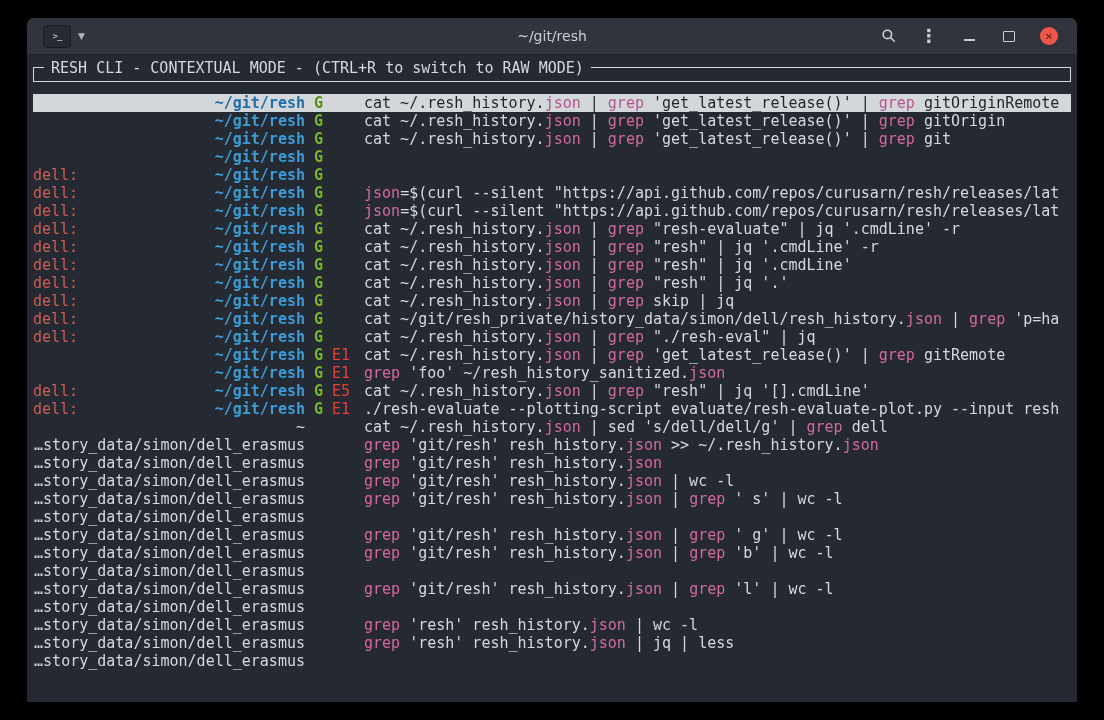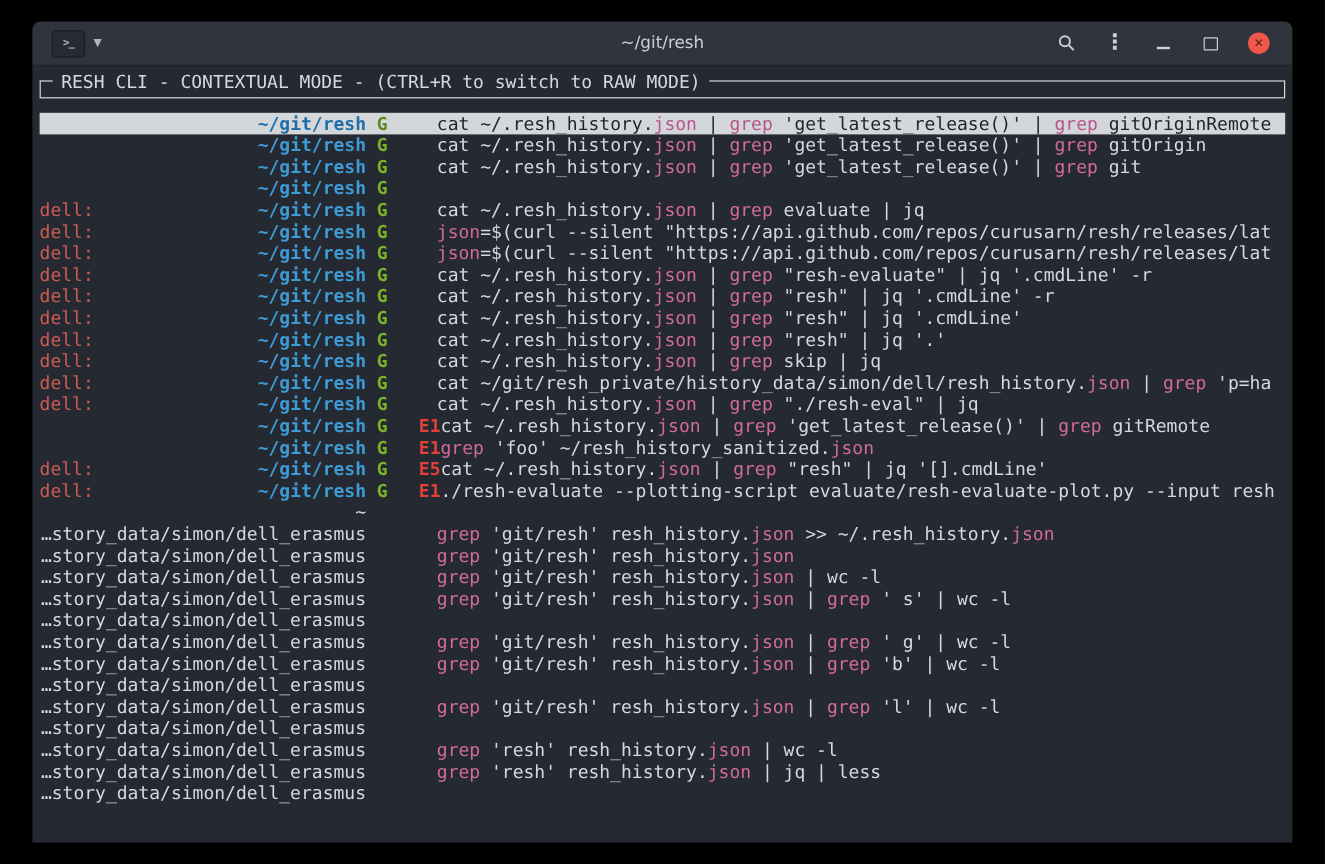--- a/index.html
+++ b/index.html
@@ -39,21 +39,21 @@
   .rows{margin-top:12px}
   .row{display:flex;height:18px;white-space:pre;overflow:hidden;cursor:pointer}
   .row.selected{background:var(--sel-bg);color:var(--sel-fg)}
   .left{flex:0 0 272px;display:flex;justify-content:space-between;overflow:hidden}
   .host{color:var(--host-red)}
   .path.dir{color:var(--dir-blue);font-weight:bold}
   .row.selected .path.dir{color:#1f6ea8}
   .flags{flex:0 0 50px;padding-left:9px}
   .g{color:var(--git-green);font-weight:bold;display:inline-block;min-width:9px}
   .row.selected .g{color:#5a8a1d}
-  .e{color:var(--exit-red);font-weight:bold;display:inline-block;margin-left:26px}
+  .e{color:var(--exit-red);font-weight:normal;display:inline-block;margin-left:9px}
   .cmd{flex:1;overflow:hidden}
   .match{color:var(--match-pink)}
   .row.selected .match{color:#b8548c}
 </style>
 </head>
 <body>
 
 <div class="window">
 
   <div class="titlebar">
@@ -106,21 +106,20 @@
     <span class="flags"><span class="g">G</span><span class="e"></span></span>
     <span class="cmd">cat ~/.resh_history.<span class="match">json</span> | <span class="match">grep</span> 'get_latest_release()' | <span class="match">grep</span> git</span>
   </div>
         <div class="row">
     <span class="left"><span class="host"></span><span class="path dir">~/git/resh</span></span>
     <span class="flags"><span class="g">G</span><span class="e"></span></span>
   </div>
         <div class="row">
     <span class="left"><span class="host">dell:</span><span class="path dir">~/git/resh</span></span>
     <span class="flags"><span class="g">G</span><span class="e"></span></span>
-    <span class="cmd">cat ~/.resh_history.<span class="match">json</span> | <span class="match">grep</span> evaluate | jq</span>
   </div>
         <div class="row">
     <span class="left"><span class="host">dell:</span><span class="path dir">~/git/resh</span></span>
     <span class="flags"><span class="g">G</span><span class="e"></span></span>
     <span class="cmd"><span class="match">json</span>=$(curl --silent "https://api.github.com/repos/curusarn/resh/releases/lat</span>
   </div>
         <div class="row">
     <span class="left"><span class="host">dell:</span><span class="path dir">~/git/resh</span></span>
     <span class="flags"><span class="g">G</span><span class="e"></span></span>
     <span class="cmd"><span class="match">json</span>=$(curl --silent "https://api.github.com/repos/curusarn/resh/releases/lat</span>
@@ -176,20 +175,21 @@
     <span class="cmd">cat ~/.resh_history.<span class="match">json</span> | <span class="match">grep</span> "resh" | jq '[].cmdLine'</span>
   </div>
         <div class="row">
     <span class="left"><span class="host">dell:</span><span class="path dir">~/git/resh</span></span>
     <span class="flags"><span class="g">G</span><span class="e">E1</span></span>
     <span class="cmd">./resh-evaluate --plotting-script evaluate/resh-evaluate-plot.py --input resh</span>
   </div>
         <div class="row">
     <span class="left"><span class="host"></span><span class="path">~</span></span>
     <span class="flags"><span class="g"></span><span class="e"></span></span>
+    <span class="cmd">cat ~/.resh_history.<span class="match">json</span> | sed 's/dell/dell/g' | <span class="match">grep</span> dell</span>
   </div>
         <div class="row">
     <span class="left"><span class="host"></span><span class="path">…story_data/simon/dell_erasmus</span></span>
     <span class="flags"><span class="g"></span><span class="e"></span></span>
     <span class="cmd"><span class="match">grep</span> 'git/resh' resh_history.<span class="match">json</span> &gt;&gt; ~/.resh_history.<span class="match">json</span></span>
   </div>
         <div class="row">
     <span class="left"><span class="host"></span><span class="path">…story_data/simon/dell_erasmus</span></span>
     <span class="flags"><span class="g"></span><span class="e"></span></span>
     <span class="cmd"><span class="match">grep</span> 'git/resh' resh_history.<span class="match">json</span></span>

